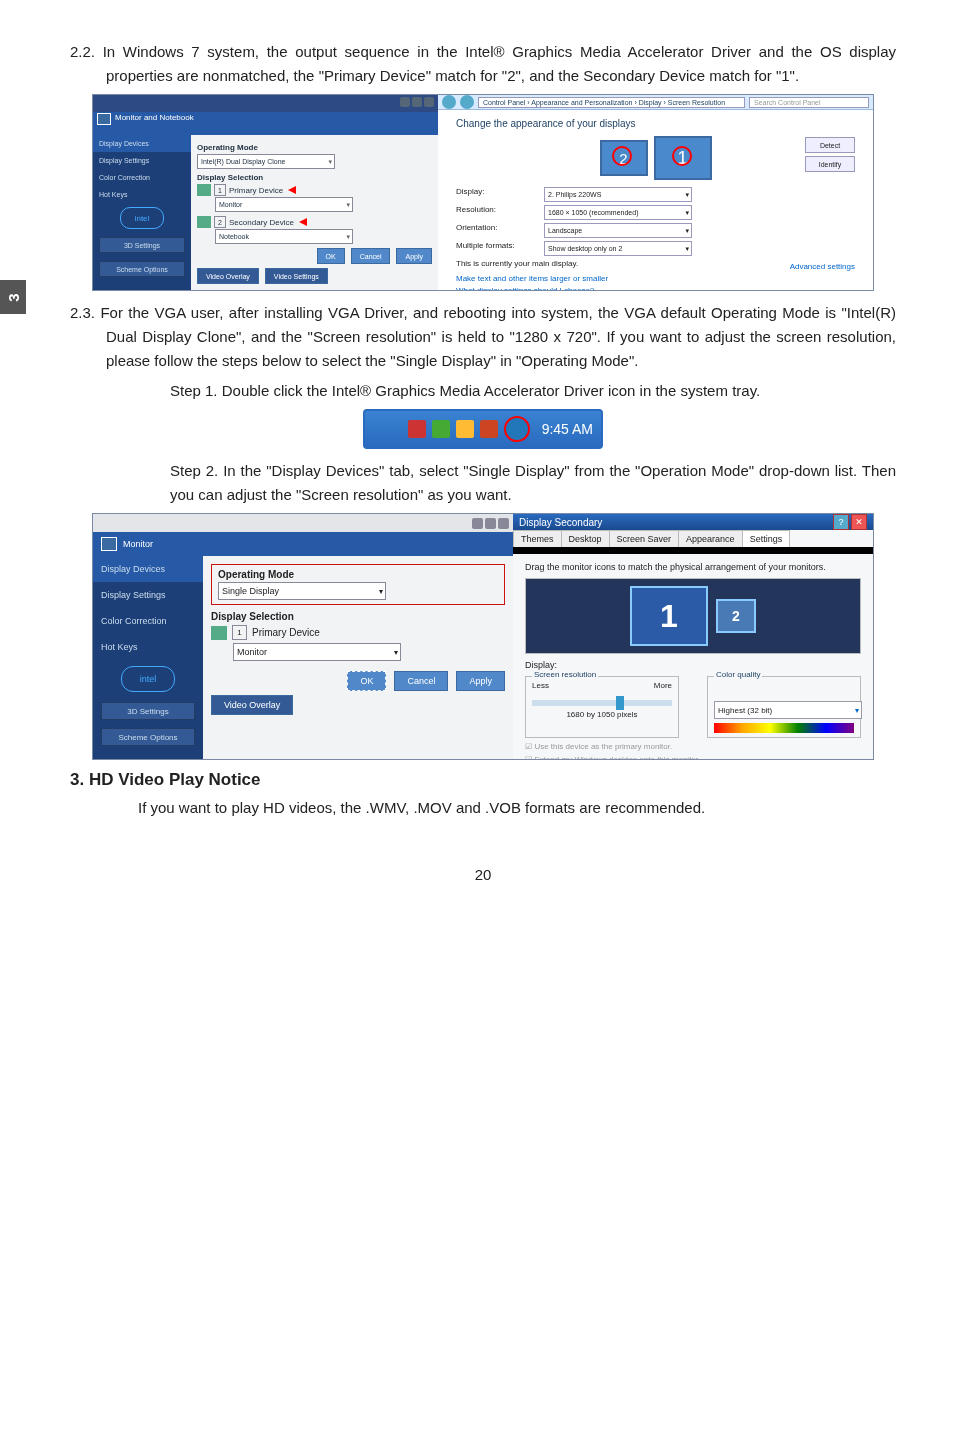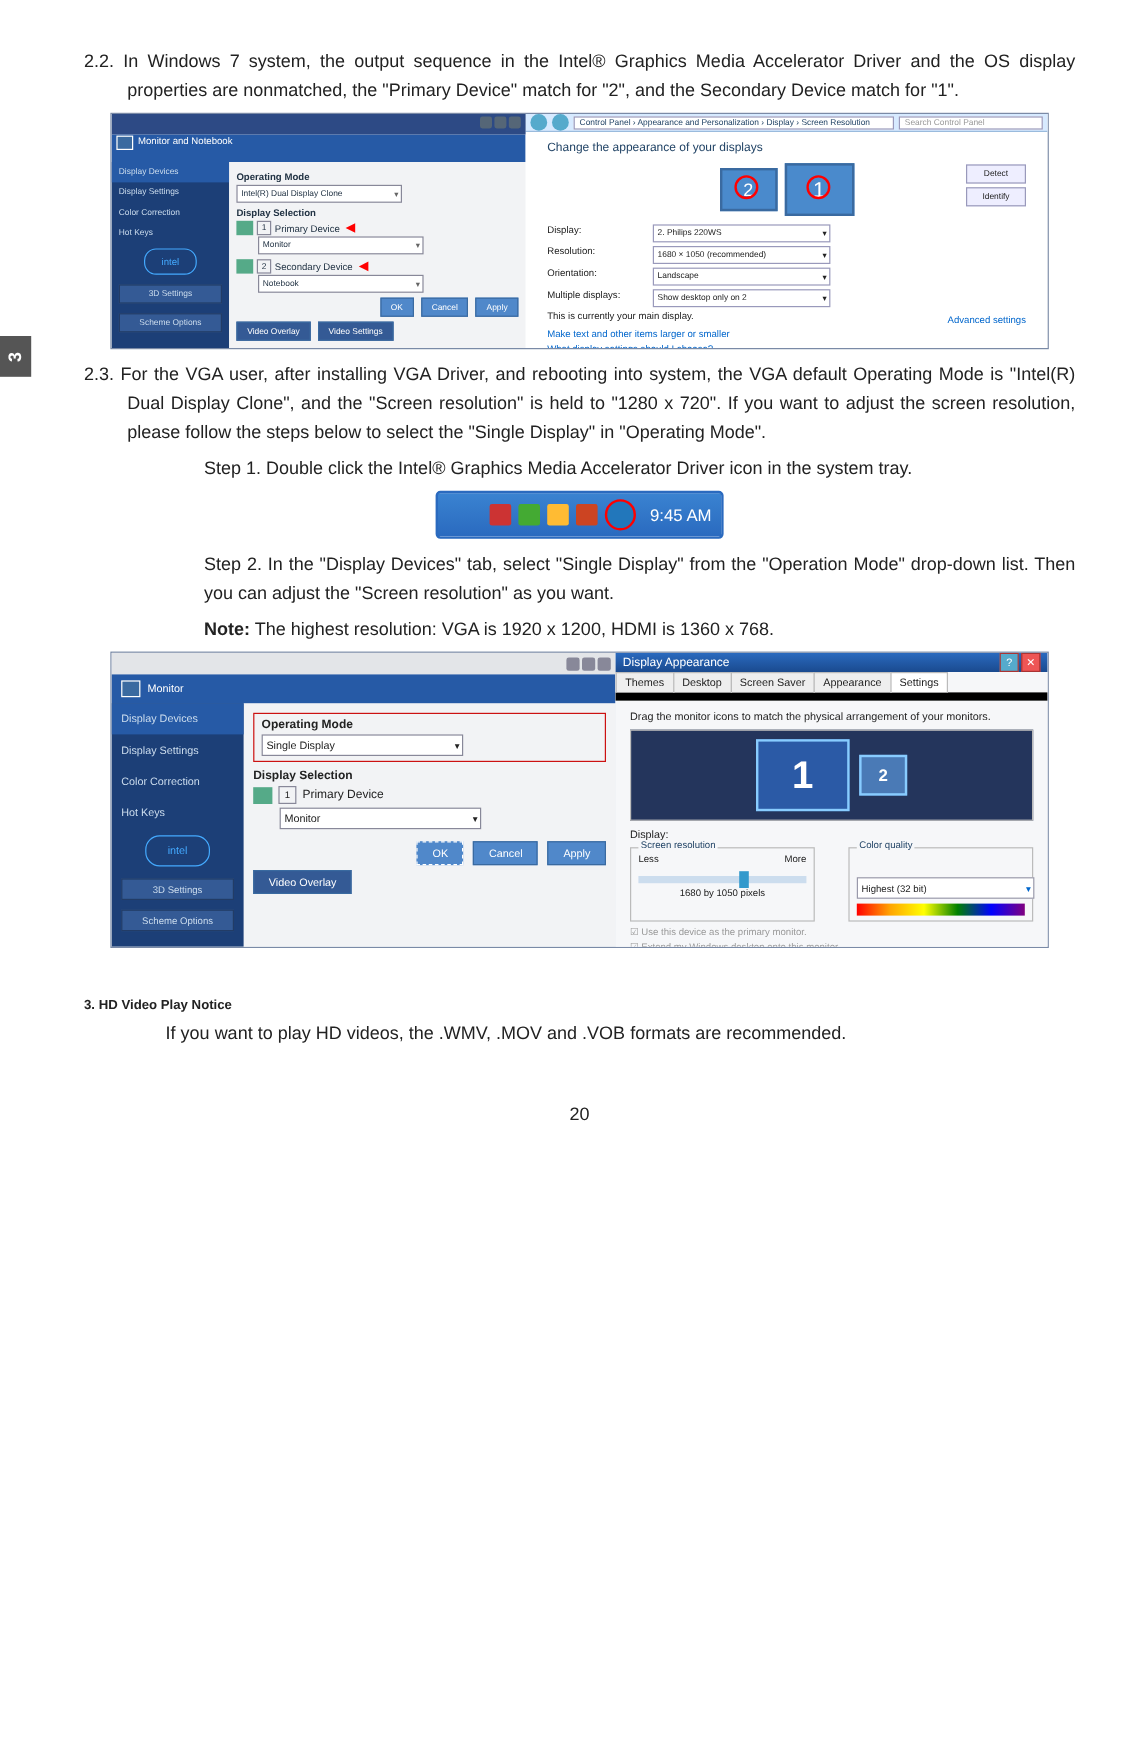--- a/index.html
+++ b/index.html
@@ -93,21 +93,21 @@
 .sh2-rbody .m2{width:36px;height:30px;font-size:14px;background:#4a7ab6}
 .sh2-rbody .dsel{width:100%;height:16px;border:1px solid #99a;background:#fff;font-size:8px;padding:0 3px;display:flex;align-items:center;position:relative}
 .sh2-rbody .dsel:after{content:"▾";position:absolute;right:2px;font-size:8px;color:#06c}
 .sh2-rbody .grp{display:flex;gap:28px;margin-top:6px}
 .sh2-rbody .fset{border:1px solid #bbb;flex:1;padding:4px 6px;position:relative}
 .sh2-rbody .fset .lg{position:absolute;top:-7px;left:6px;background:#f6f7f9;padding:0 2px;font-size:8px;color:#246}
 .sh2-rbody .slider{height:6px;background:#cde;margin:10px 0 4px;position:relative}
 .sh2-rbody .slider .th{position:absolute;width:8px;height:14px;background:#39c;top:-4px;left:60%}
 .sh2-rbody .colorbar{height:10px;background:linear-gradient(to right,red,orange,yellow,green,blue,purple)}
 .sh2-rbody .chk{font-size:8px;color:#999;margin-top:4px}
-.h3{font-size:11px;font-weight:bold;margin:42px 0 6px}
+.h3{font-size:17px;font-weight:bold;margin:10px 0 6px}
 .pn{text-align:center;font-size:15px;margin-top:46px}
 </style>
 </head>
 <body>
 
 <div class="page">
 <div class="side-tab">
       <span>3</span>
     </div>
 
@@ -196,21 +196,21 @@
             </div>
     <div class="frow">
               <div class="flbl">Resolution:</div>
               <div class="fsel">1680 × 1050 (recommended)</div>
             </div>
     <div class="frow">
               <div class="flbl">Orientation:</div>
               <div class="fsel">Landscape</div>
             </div>
     <div class="frow">
-              <div class="flbl">Multiple displays:</div>
+              <div class="flbl">Multiple formats:</div>
               <div class="fsel">Show desktop only on 2</div>
             </div>
     <div style="display:flex;justify-content:space-between">
               <div>This is currently your main display.</div>
               <div class="lnk">Advanced settings</div>
             </div>
     <div class="lnk">Make text and other items larger or smaller</div>
     <div class="lnk">What display settings should I choose?</div>
 
    </div>
@@ -226,21 +226,20 @@
   <span class="ic ic1"></span>
   <span class="ic ic2"></span>
   <span class="ic ic3"></span>
   <span class="ic ic4"></span>
   <span class="ic5"></span>
   <span class="time">9:45 AM</span>
  </div>
 </div>
 
 <p class="para indent3">Step 2. In the "Display Devices" tab, select "Single Display" from the "Operation Mode" drop-down list. Then you can adjust the "Screen resolution" as you want.</p>
-<p class="para indent3"><b>Note:</b><span> The highest resolution: VGA is 1920 x 1200, HDMI is 1360 x 768.</span></p>
 
 <div class="imgblock">
  <div class="shot shot2">
   <div class="sh2-left">
    <div class="sh2-top">
             <span></span>
             <span></span>
             <span></span>
           </div>
    <div class="sh2-hdr">
@@ -273,21 +272,21 @@
       <div class="wbt" style="border:1px dashed #fff">OK</div>
       <div class="wbt">Cancel</div>
       <div class="wbt">Apply</div>
      </div>
      <div style="margin-top:4px"><div class="wbt" style="background:#345a95;display:inline-flex">Video Overlay</div></div>
     </div>
    </div>
   </div>
   <div class="sh2-right">
    <div class="sh2-rtit">
-            <span>Display Appearance</span>
+            <span>Display Secondary</span>
             <span class="cls">
               <span>?</span>
               <span>✕</span>
             </span>
           </div>
    <div class="sh2-rtabs">
     <div class="t">Themes</div>
     <div class="t">Desktop</div>
     <div class="t">Screen Saver</div>
     <div class="t">Appearance</div>

